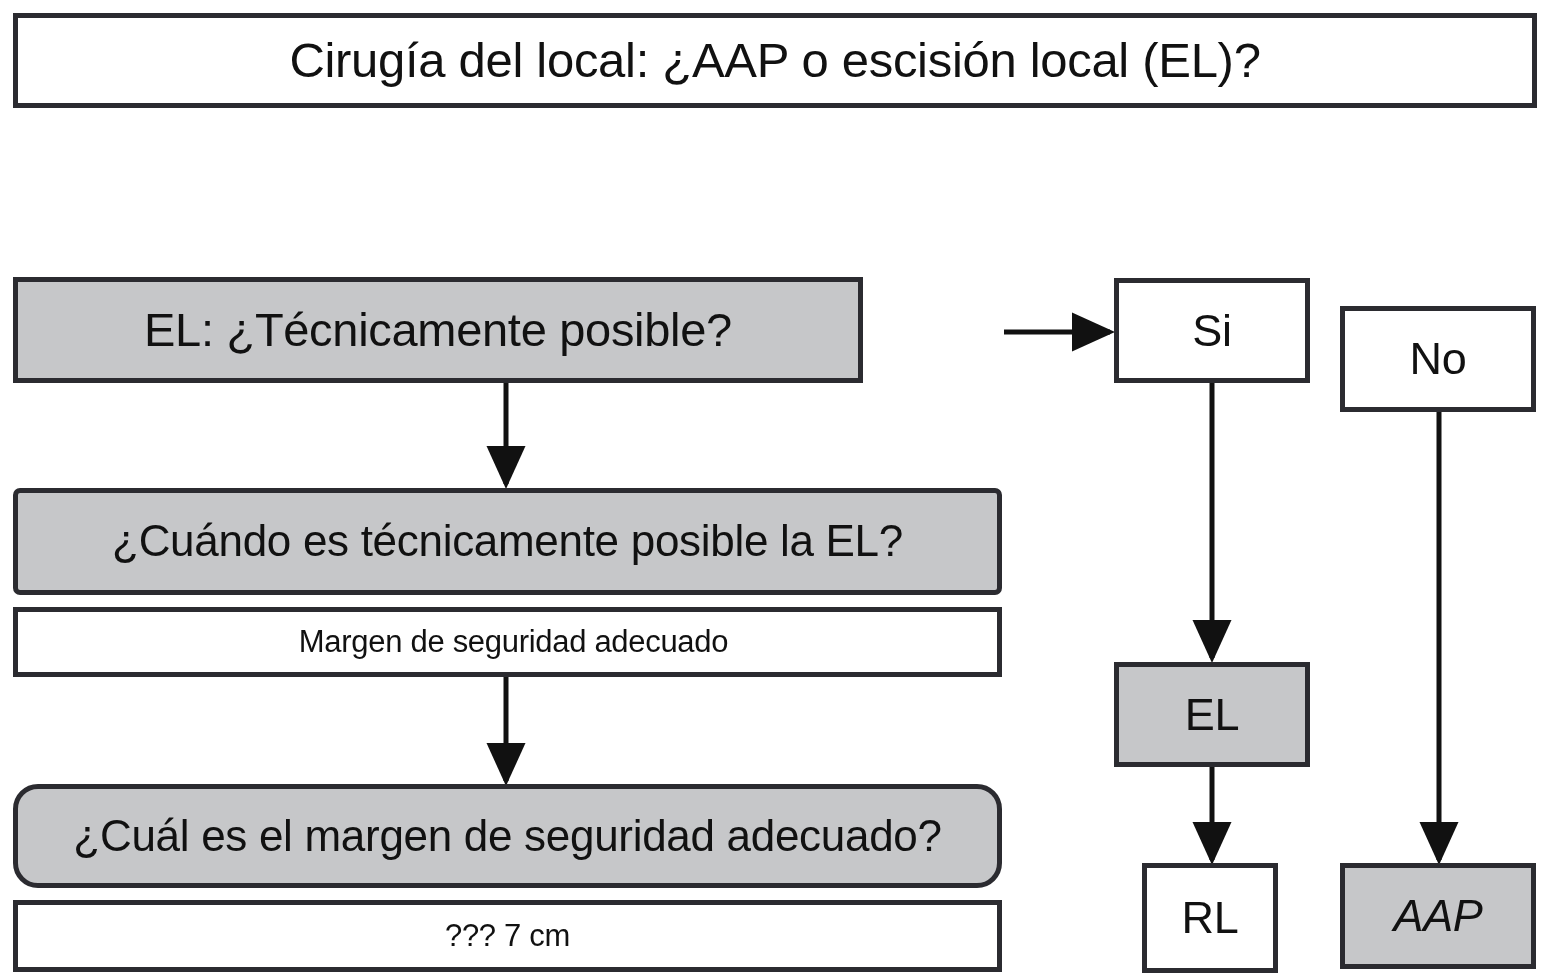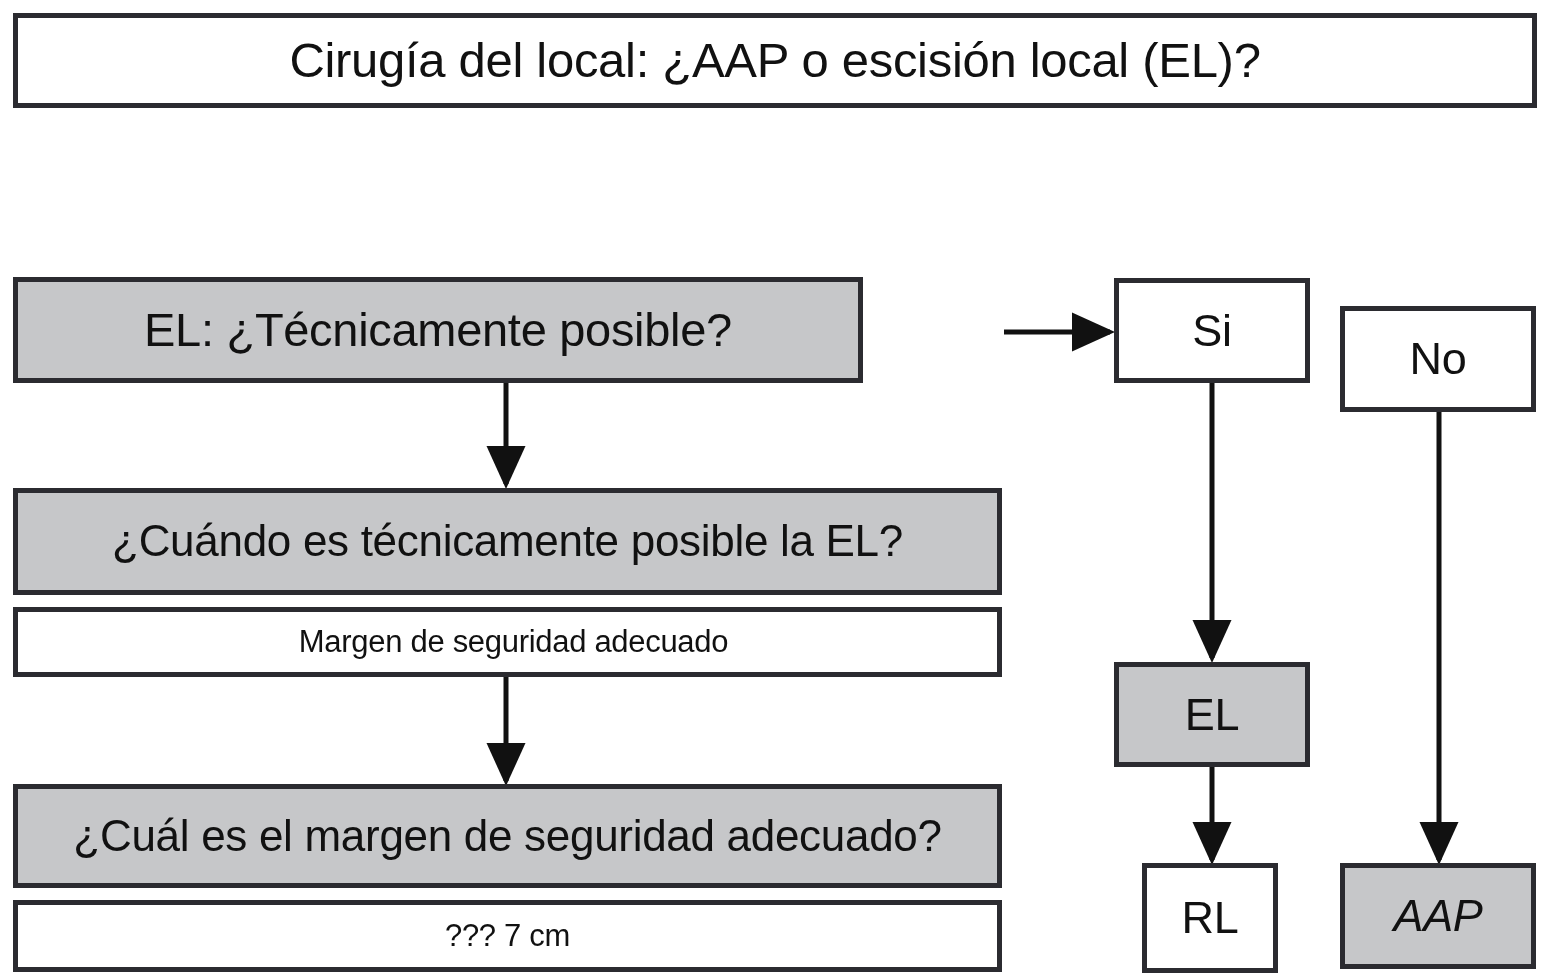--- a/index.html
+++ b/index.html
@@ -41,31 +41,33 @@
 
   .box-tech {
     left: 13px; top: 277px;
     width: 850px; height: 106px;
     font-size: 47px;
   }
   .box-when {
     left: 13px; top: 488px;
     width: 989px; height: 107px;
     font-size: 44px;
+    border-radius: 7px;
   }
   .box-margin {
     left: 13px; top: 607px;
     width: 989px; height: 70px;
     font-size: 31px;
     padding-left: 12px;
   }
   .box-which {
     left: 13px; top: 784px;
     width: 989px; height: 104px;
     font-size: 44px;
+    border-radius: 25px;
   }
   .box-cm {
     left: 13px; top: 900px;
     width: 989px; height: 72px;
     font-size: 31px;
   }
 
   .box-si {
     left: 1114px; top: 278px;
     width: 196px; height: 105px;

